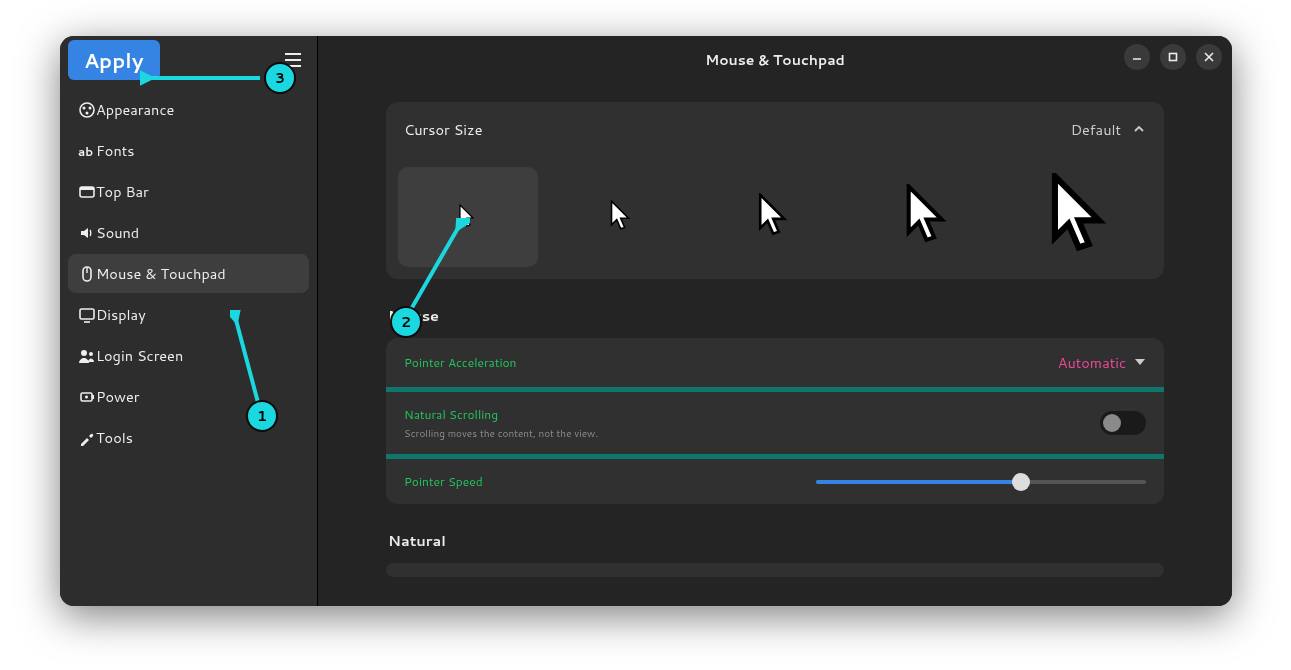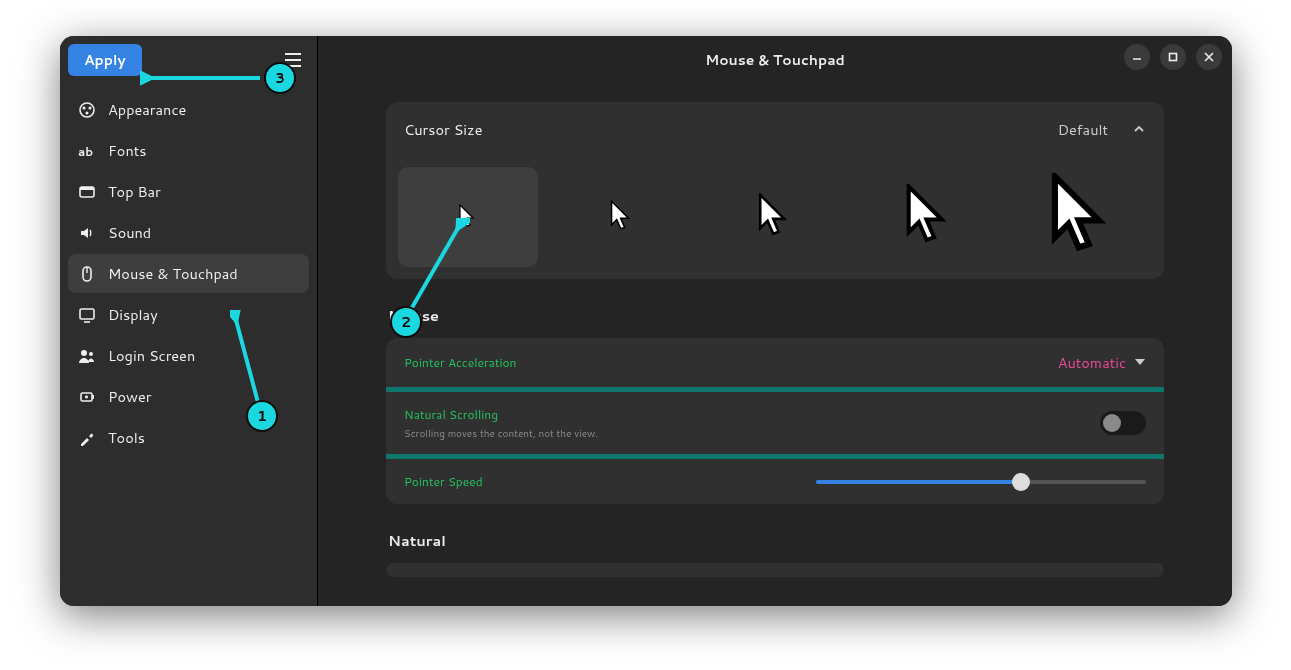--- a/index.html
+++ b/index.html
@@ -6,39 +6,39 @@
   body { background: #fff; width: 1291px; height: 670px; position: relative; }
   .window {
     position: absolute; top: 36px; left: 60px; width: 1172px; height: 570px;
     background: #2d2d2d; border-radius: 14px; overflow: hidden; display: flex;
     box-shadow: 0 10px 40px rgba(0,0,0,0.5);
   }
   .sidebar { width: 258px; background: #2d2d2d; display: flex; flex-direction: column; border-right: 1px solid #000; }
   .sidebar-header { height: 48px; display: flex; align-items: center; padding: 0 8px; }
   .apply-btn {
     background: #3584e4; color: #fff; border: none; border-radius: 6px;
-    padding: 6px 16px; font-size: 14px; font-weight: 700; cursor: pointer;
+    padding: 6px 16px; font-size: 20px; font-weight: 700; cursor: pointer;
   }
   .hamburger { margin-left: auto; width: 32px; height: 32px; display: flex; align-items: center; justify-content: center; cursor: pointer; color: #eee; border-radius: 6px; }
   .nav { padding: 6px 8px; display: flex; flex-direction: column; gap: 2px; }
   .nav-item {
-    display: flex; align-items: center; gap: 12px; padding: 9px 10px;
+    display: flex; align-items: center; padding: 9px 10px;
     border-radius: 8px; color: #eee; font-size: 14.5px; cursor: pointer;
   }
   .nav-item.active { background: #3e3e3e; }
   .nav-icon { width: 18px; height: 18px; display: flex; align-items: center; justify-content: center; flex-shrink: 0; }
   .main { flex: 1; background: #242424; display: flex; flex-direction: column; }
   .titlebar { height: 48px; display: flex; align-items: center; justify-content: center; position: relative; color: #eee; font-size: 14px; font-weight: 700; }
   .win-controls { position: absolute; right: 10px; top: 8px; display: flex; gap: 10px; }
   .win-btn { width: 26px; height: 26px; border-radius: 50%; background: #3a3a3a; display: flex; align-items: center; justify-content: center; cursor: pointer; color: #eee; }
   .content { flex: 1; overflow: auto; padding: 0 68px 20px 68px; }
   .card { background: #303030; border-radius: 12px; overflow: hidden; }
   .card-header { display: flex; align-items: center; justify-content: space-between; padding: 16px 18px; cursor: pointer; }
   .card-header .label { color: #eee; font-size: 14.5px; }
-  .card-header .value { color: #ccc; font-size: 14.5px; margin-left: auto; margin-right: 24px; }
+  .card-header .value { color: #ccc; font-size: 14.5px; margin-left: auto; margin-right: 11px; }
   .card-header .chev { color: #ccc; }
   .cursor-row { display: flex; align-items: center; padding: 10px 12px 12px 12px; gap: 0; justify-content: space-between; }
   .cursor-opt {
     width: 140px; height: 100px; border-radius: 10px; display: flex; align-items: center; justify-content: center; cursor: pointer;
   }
   .cursor-opt.selected { background: #3e3e3e; }
   .section-label { color: #eee; font-size: 14.5px; font-weight: 700; margin: 26px 0 12px 2px; }
   .row { display: flex; align-items: center; padding: 14px 18px; border-top: 5px solid #0f766e; }
   .row:first-child { border-top: none; }
   .row .rlabel { color: #22c55e; font-size: 12px; }

